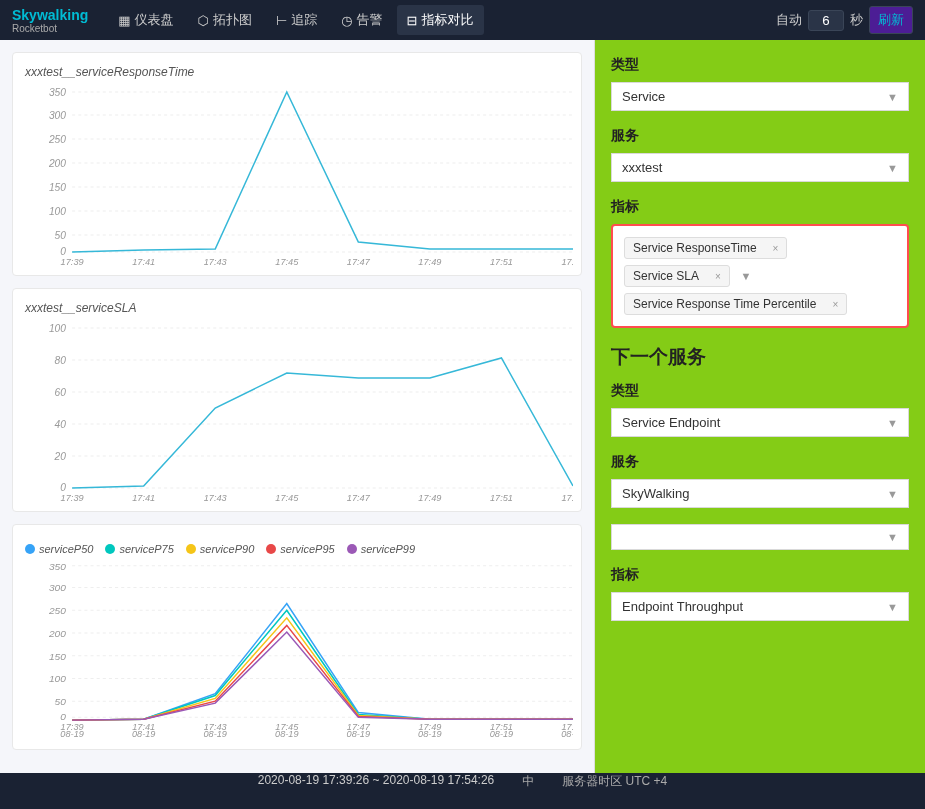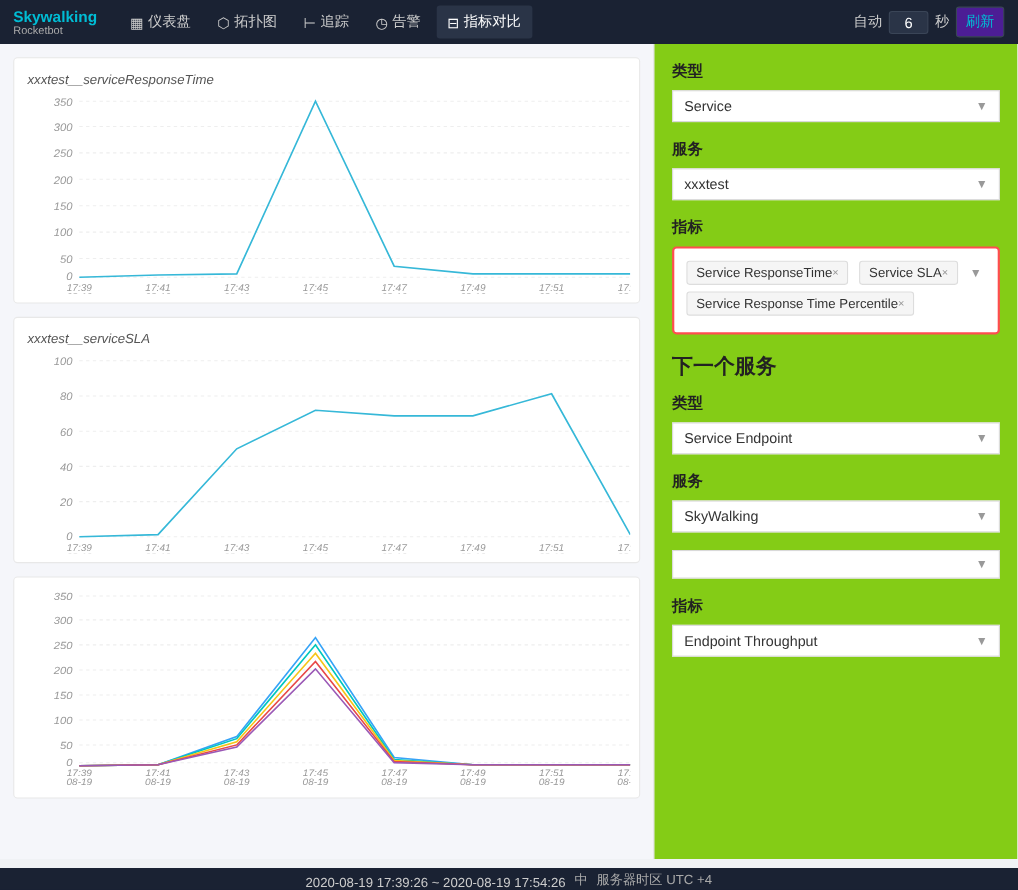--- a/index.html
+++ b/index.html
@@ -160,21 +160,21 @@
     .metric-tags-box {
       border: 2px solid #ff4d4f;
       border-radius: 4px;
       padding: 8px;
       background: #fff;
       min-height: 80px;
     }
     .tag-item {
       display: inline-flex;
       align-items: center;
-      gap: 0;
+      gap: 16px;
       background: #f5f5f5;
       border: 1px solid #ddd;
       border-radius: 3px;
       padding: 3px 8px;
       margin: 3px;
       font-size: 12px;
       color: #333;
     }
     .tag-close {
       cursor: pointer;
@@ -190,28 +190,28 @@
       font-size: 19px;
       font-weight: bold;
       color: #222;
       margin: 16px 0 12px 0;
     }
 
     
     .statusbar {
       position: fixed;
       bottom: 0; left: 0; right: 0;
-      height: 20px;
+      height: 36px;
       background: #1a2233;
       display: flex;
-      align-items: flex-end;
+      align-items: flex-start;
       justify-content: center;
       color: #ccc;
       font-size: 12px;
-      gap: 8px;
+      gap: 28px;
     }
     .statusbar-right {
       color: #aaa;
     }
 
     
     ::-webkit-scrollbar { width: 6px; height: 6px; }
     ::-webkit-scrollbar-track { background: #f0f0f0; }
     ::-webkit-scrollbar-thumb { background: #ccc; border-radius: 3px; }
 
@@ -349,20 +349,42 @@
           <text x="400" y="186" class="x-axis-label" text-anchor="middle">08-19</text>
           <text x="470" y="178" class="x-axis-label" text-anchor="middle">17:51</text>
           <text x="470" y="186" class="x-axis-label" text-anchor="middle">08-19</text>
           <text x="540" y="178" class="x-axis-label" text-anchor="middle">17:53</text>
           <text x="540" y="186" class="x-axis-label" text-anchor="middle">08-19</text>
         </svg>
       </div>
     </div>
 
     <div class="chart-card">
+      <div class="chart-legend">
+        <div class="legend-item">
+          <div class="legend-dot" style="background:#36a3f7"></div>
+          <span>serviceP50</span>
+        </div>
+        <div class="legend-item">
+          <div class="legend-dot" style="background:#00c7be"></div>
+          <span>serviceP75</span>
+        </div>
+        <div class="legend-item">
+          <div class="legend-dot" style="background:#f5c518"></div>
+          <span>serviceP90</span>
+        </div>
+        <div class="legend-item">
+          <div class="legend-dot" style="background:#e84848"></div>
+          <span>serviceP95</span>
+        </div>
+        <div class="legend-item">
+          <div class="legend-dot" style="background:#9b59b6"></div>
+          <span>serviceP99</span>
+        </div>
+      </div>
       <div class="chart-area">
         <svg viewBox="0 0 540 190" preserveAspectRatio="none">
           <line x1="50" y1="5" x2="540" y2="5" class="grid-line"></line>
           <line x1="50" y1="28" x2="540" y2="28" class="grid-line"></line>
           <line x1="50" y1="52" x2="540" y2="52" class="grid-line"></line>
           <line x1="50" y1="76" x2="540" y2="76" class="grid-line"></line>
           <line x1="50" y1="100" x2="540" y2="100" class="grid-line"></line>
           <line x1="50" y1="124" x2="540" y2="124" class="grid-line"></line>
           <line x1="50" y1="148" x2="540" y2="148" class="grid-line"></line>
           <line x1="50" y1="165" x2="540" y2="165" class="grid-line"></line>

